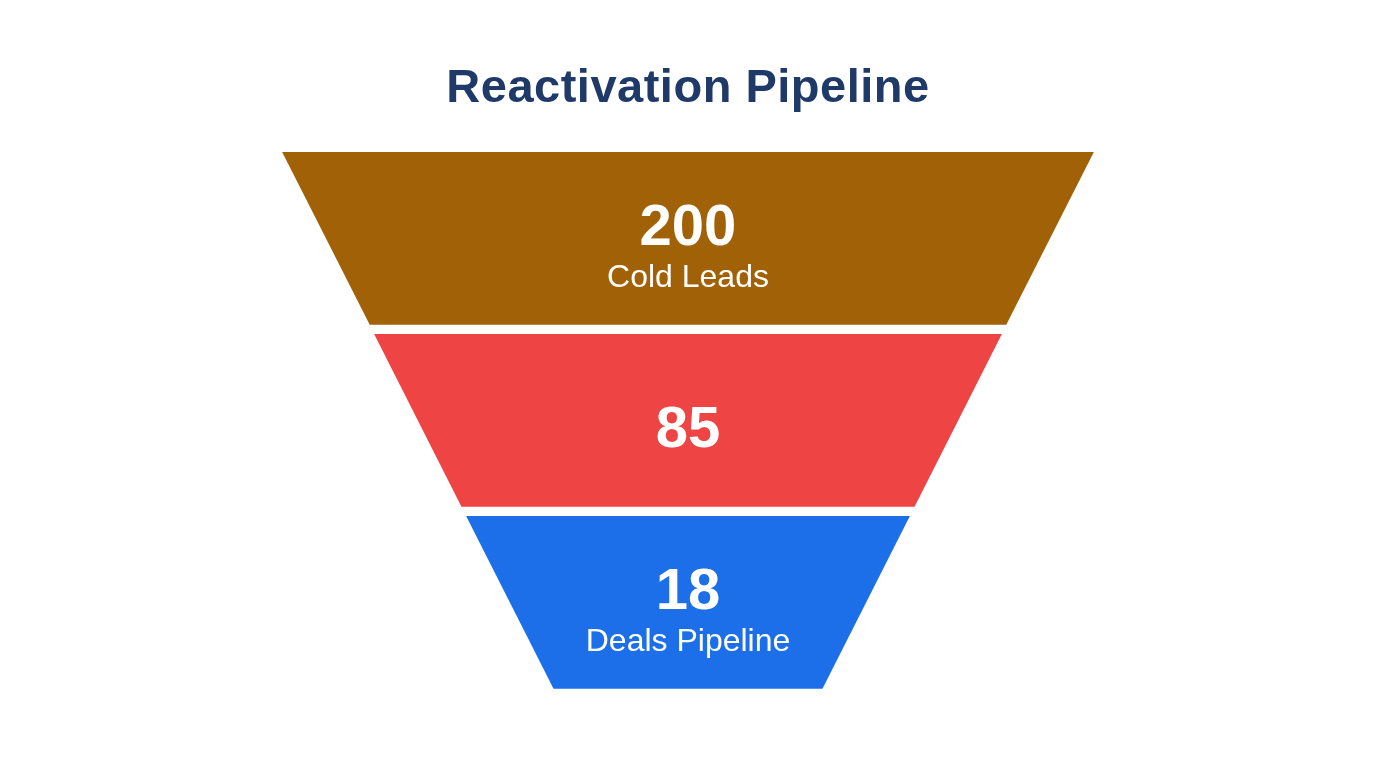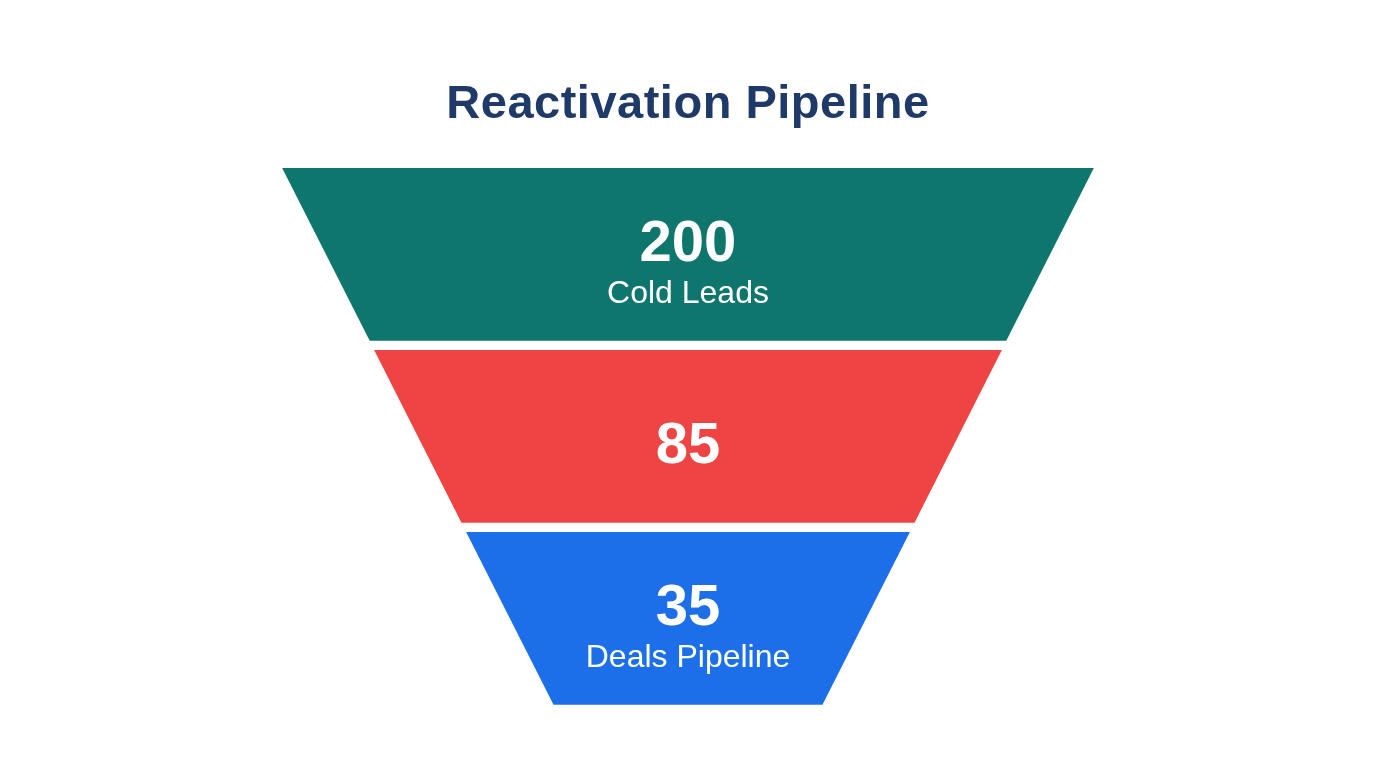--- a/index.html
+++ b/index.html
@@ -13,21 +13,21 @@
   }
 
   .canvas {
     position: relative;
     width: 1376px;
     height: 768px;
     background: #ffffff;
   }
 
   .chart-title {
-    margin: 16px;
+    margin: 0;
     padding-top: 60px;
     text-align: center;
     font-size: 47px;
     font-weight: 700;
     letter-spacing: 0.5px;
     color: #1f3a68;
     line-height: 1.1;
   }
 
   .funnel {
@@ -82,29 +82,29 @@
 </style>
 </head>
 <body>
 
 <div class="canvas">
 
   <h1 class="chart-title">Reactivation Pipeline</h1>
 
   <div class="funnel">
 
-    <div class="segment seg0" style="background: #0f766e;">
+    <div class="segment seg0" style="background: #a16207;">
       <div class="stage-value">200</div>
       <div class="stage-label">Cold Leads</div>
     </div>
 
     <div class="segment seg1" style="background: #ef4444;">
       <div class="stage-value">85</div>
     </div>
 
     <div class="segment seg2" style="background: rgb(28, 111, 232);">
-      <div class="stage-value">35</div>
+      <div class="stage-value">18</div>
       <div class="stage-label">Deals Pipeline</div>
     </div>
 
   </div>
 
 </div>
 
 </body></html>

